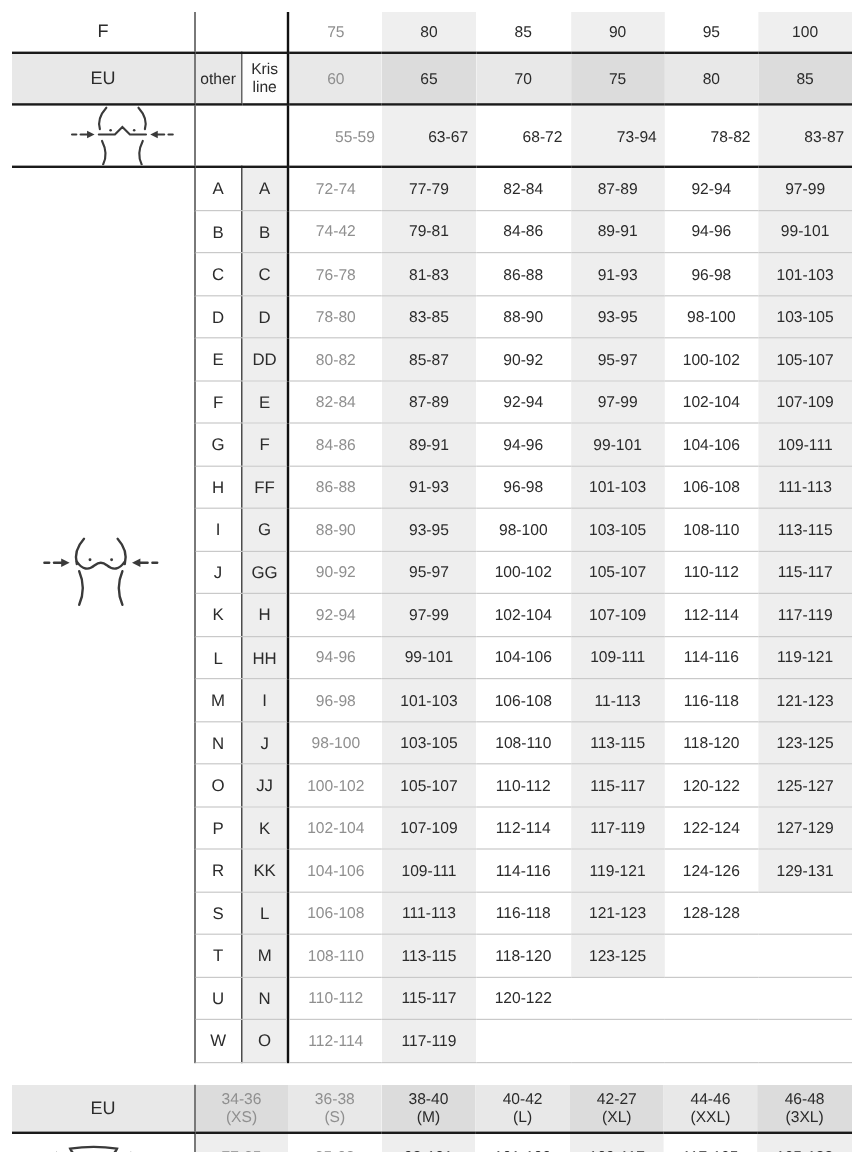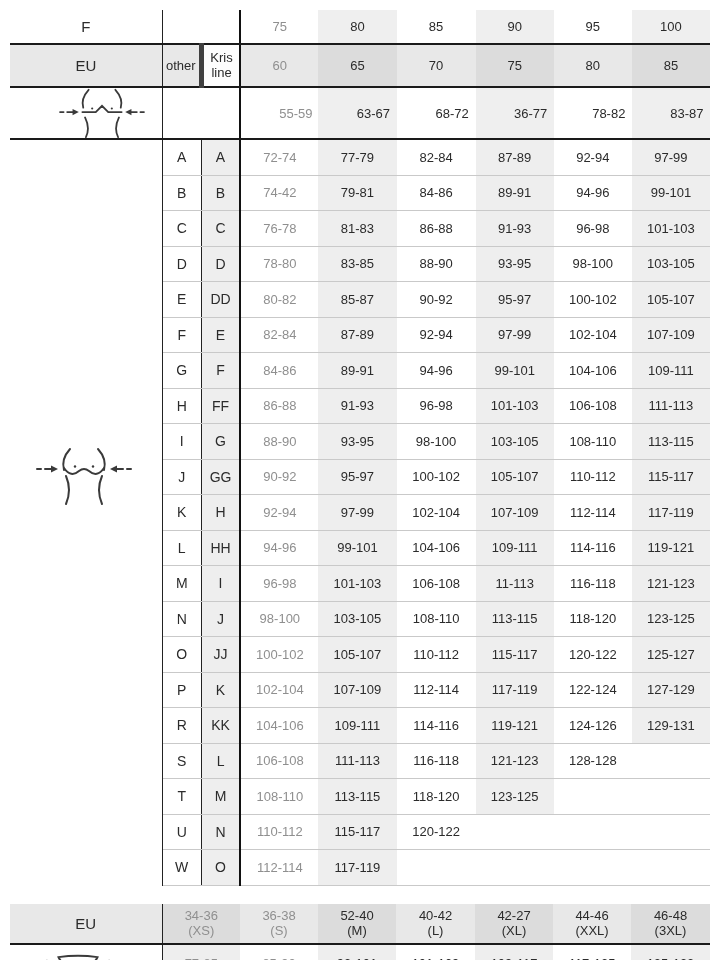--- a/index.html
+++ b/index.html
@@ -10,21 +10,21 @@
 
   
   .tt{margin-top:10px;}
   .lbl{border-right:1px solid #222;}
   .blank{border-right:2px solid #111;background:#fff;}
   .r-f td{height:33px;border-bottom:2px solid #1a1a1a;}
   .r-f .lbl{font-size:15px;}
   .r-eu td{height:41px;border-bottom:2px solid #1a1a1a;background:#e8e8e8;}
   .r-eu .lbl{font-size:15px;}
   .r-eu .b{background:#dcdcdc;margin-top:28px;}
-  .r-eu .other{border-right:5px solid #404040;font-size:13px;}
+  .r-eu .other{border-right:1px solid #404040;font-size:13px;}
   .r-eu .kris{border-right:2px solid #111;background:#fdfdfd;font-size:13px;line-height:1.1;margin-left:38px;}
   .r-ub td{height:47px;border-bottom:2px solid #1a1a1a;padding-left:32px;}
   .r-ub .b,.r-f .b{background:#efefef;}
   .cup td{height:34.5px;border-bottom:1px solid #c9c9c9;}
   .cup .sp{border-bottom:none;border-right:1px solid #222;}
   .cup .lt{font-size:14px;border-right:1px solid #222;background:#fff;}
   .cup .lt.k{border-right:2px solid #111;background:#eeeeee;}
   .cup .b{background:#eeeeee;}
   .cup td.v:empty{background:transparent;}
   .dim{color:#8f8f8f;}
@@ -101,21 +101,21 @@
             <polygon class="hd" points="24,27 17,23.5 17,30.5"></polygon>
             <line x1="93" y1="27" x2="97" y2="27"></line>
             <line x1="81" y1="27" x2="89" y2="27"></line>
             <polygon class="hd" points="76,27 83,23.5 83,30.5"></polygon>
           </svg>
         </td>
         <td class="blank" colspan="2"></td>
         <td class="v dim">55-59</td>
         <td class="v b">63-67</td>
         <td class="v">68-72</td>
-        <td class="v b">36-77</td>
+        <td class="v b">73-94</td>
         <td class="v">78-82</td>
         <td class="v b">83-87</td>
       </tr>
     </tbody>
     <tbody>
         <tr class="cup">
           <td class="sp"></td>
           <td class="lt">A</td>
           <td class="lt k">A</td>
           <td class="v dim">72-74</td>
@@ -382,21 +382,21 @@
         <td class="lbl2">EU</td>
         <td class="sz b2 dim">
             <div>34-36</div>
             <div>(XS)</div>
           </td>
         <td class="sz dim">
             <div>36-38</div>
             <div>(S)</div>
           </td>
         <td class="sz b2">
-            <div>52-40</div>
+            <div>38-40</div>
             <div>(M)</div>
           </td>
         <td class="sz">
             <div>40-42</div>
             <div>(L)</div>
           </td>
         <td class="sz b2">
             <div>42-27</div>
             <div>(XL)</div>
           </td>

